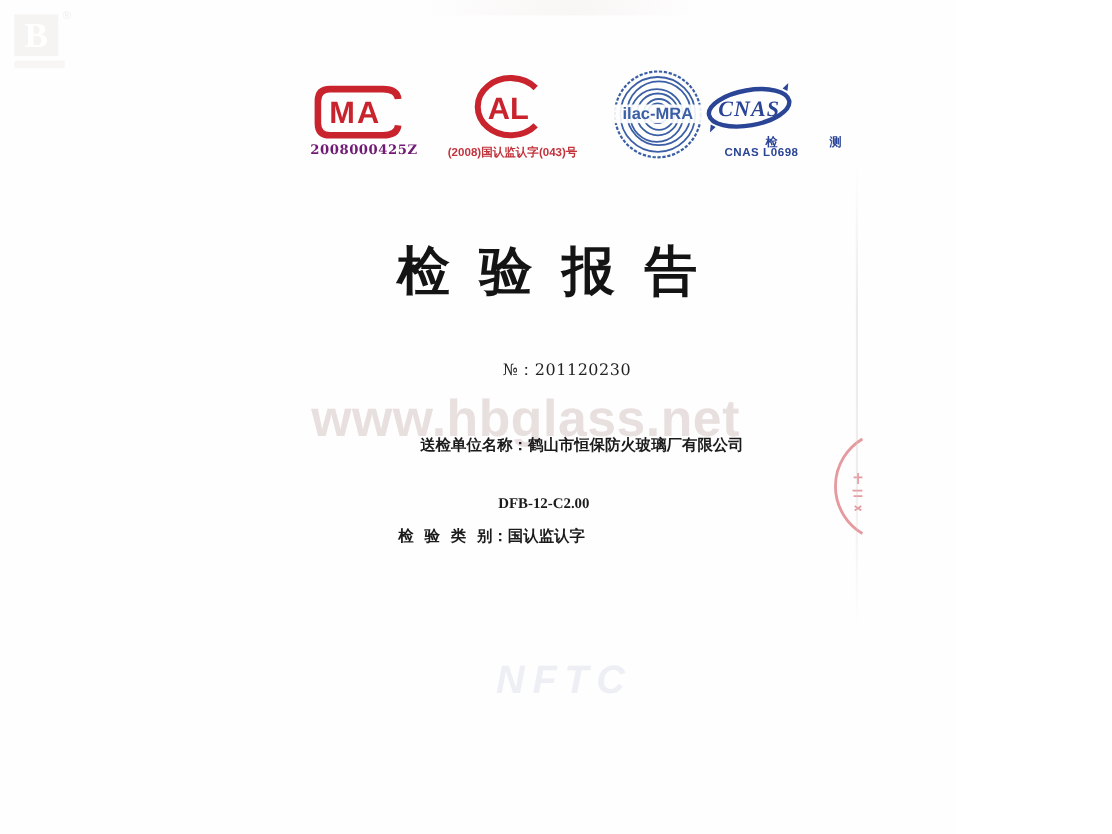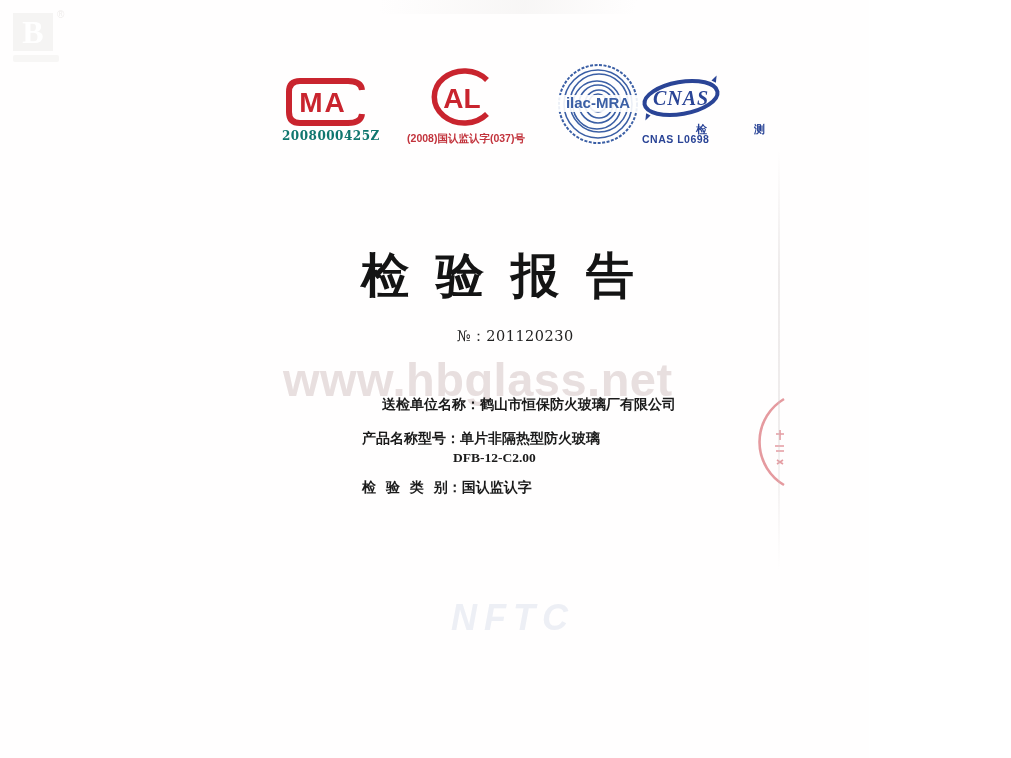--- a/index.html
+++ b/index.html
@@ -15,42 +15,42 @@
     color:#ffffff;font-family:"Liberation Serif","DejaVu Serif",serif;
     font-weight:bold;font-size:32px;line-height:38px;text-align:center;
   }
   .brand .reg{position:absolute;left:44px;top:-2px;font-size:10px;color:#efeceb;}
   .brand .cap{position:absolute;left:0;top:44px;width:46px;height:7px;background:#f7f6f5;border-radius:2px;}
   
   .cma-svg{position:absolute;left:284px;top:76px;}
   .cma-cap{
     position:absolute;left:282px;top:129px;width:88px;text-align:center;
     font-family:"DejaVu Serif","Liberation Serif",serif;font-weight:bold;
-    font-size:12px;color:#0f766e;letter-spacing:.5px;
+    font-size:12px;color:#701a75;letter-spacing:.5px;
   }
   .al-svg{position:absolute;left:426px;top:66px;}
   .al-cap{
     position:absolute;left:400px;top:132px;width:132px;text-align:center;
     font-size:10.5px;color:#c2333c;font-weight:bold;
   }
   .ilac-svg{position:absolute;left:556px;top:62px;}
   .cnas-svg{position:absolute;left:640px;top:72px;}
   .cnas-cap1{
     position:absolute;left:696px;top:122px;width:70px;font-size:11px;font-weight:bold;
     color:#2a4496;letter-spacing:22px;white-space:nowrap;
   }
   .cnas-cap2{
-    position:absolute;left:642px;top:133px;width:84px;text-align:left;
+    position:absolute;left:642px;top:133px;width:84px;text-align:right;
     font-size:10.5px;font-weight:bold;color:#2a4496;letter-spacing:.5px;
   }
   
   .title{
     position:absolute;left:361px;top:222px;
     font-size:48px;font-weight:bold;color:#141414;
-    letter-spacing:27px;white-space:nowrap;line-height:1.1;margin-top:28px;
+    letter-spacing:27px;white-space:nowrap;line-height:1.1;
   }
   
   .report-no{
     position:absolute;left:457px;top:327px;font-family:"DejaVu Serif","Liberation Serif",serif;
     font-size:14.5px;color:#222;letter-spacing:.5px;white-space:nowrap;
   }
   
   .wm-url{
     position:absolute;left:283px;top:352px;
     font-family:Liberation Sans, sans-serif;font-weight:bold;
@@ -100,21 +100,21 @@
   <svg class="cma-svg" width="84" height="52" viewBox="0 0 84 52">
     <path d="M 64 5 H 16 Q 5 5 5 16 V 36 Q 5 47 16 47 H 64 Q 77 47 78 38 M 64 5 Q 77 5 78 14" fill="none" stroke="#c9242e" stroke-width="6" stroke-linecap="butt"></path>
     <text x="39" y="36" text-anchor="middle" font-family="Liberation Sans,sans-serif" font-size="28" font-weight="bold" fill="#c9242e" letter-spacing="2">MA</text>
   </svg>
   <div class="cma-cap">2008000425Z</div>
 
   <svg class="al-svg" width="74" height="62" viewBox="0 0 74 62">
     <path d="M 61 14 A 30 26 0 1 0 61 48" fill="none" stroke="#c9242e" stroke-width="5.5" stroke-linecap="butt"></path>
     <text x="36" y="42" text-anchor="middle" font-family="Liberation Sans,sans-serif" font-size="28" font-weight="bold" fill="#c9242e">AL</text>
   </svg>
-  <div class="al-cap">(2008)国认监认字(037)号</div>
+  <div class="al-cap">(2008)国认监认字(043)号</div>
 
   <svg class="ilac-svg" width="84" height="84" viewBox="0 0 84 84">
     <circle cx="42" cy="42" r="39" fill="none" stroke="#3b5fa5" stroke-width="2" stroke-dasharray="3 1.5"></circle>
     <circle cx="42" cy="42" r="34" fill="none" stroke="#3b5fa5" stroke-width="1.6"></circle>
     <circle cx="43" cy="41" r="29" fill="none" stroke="#3b5fa5" stroke-width="1.6"></circle>
     <circle cx="41" cy="43" r="24" fill="none" stroke="#3b5fa5" stroke-width="1.6"></circle>
     <circle cx="42" cy="42" r="19" fill="none" stroke="#3b5fa5" stroke-width="1.6"></circle>
     <circle cx="43" cy="42" r="14" fill="none" stroke="#3b5fa5" stroke-width="1.6"></circle>
     <circle cx="42" cy="41" r="9" fill="none" stroke="#3b5fa5" stroke-width="1.6"></circle>
     <rect x="0" y="33" width="84" height="17" fill="#ffffff" opacity="0.9"></rect>
@@ -134,23 +134,20 @@
 
   <div class="title">检验报告</div>
 
   <div class="report-no">№：201120230</div>
 
   <div class="wm-url">www.hbglass.net</div>
 
   <div class="field f1">
     <span>送检单位名称：</span><span>鹤山市恒保防火玻璃厂有限公司</span>
   </div>
-  <div class="field f2">
-    <span>产品名称型号：</span><span>单片非隔热型防火玻璃</span>
-  </div>
   <div class="field f2b">DFB-12-C2.00</div>
   <div class="field f3">
     <span class="spread">检 验 类 别：</span><span>国认监认字</span>
   </div>
 
   <div class="wm-nftc">NFTC</div>
 
 
   <svg class="seal" width="46" height="92" viewBox="0 0 46 92">
     <path d="M 34 3 A 50 50 0 0 0 34 89" fill="none" stroke="#d4565f" stroke-width="2.6" opacity="0.6"></path>

